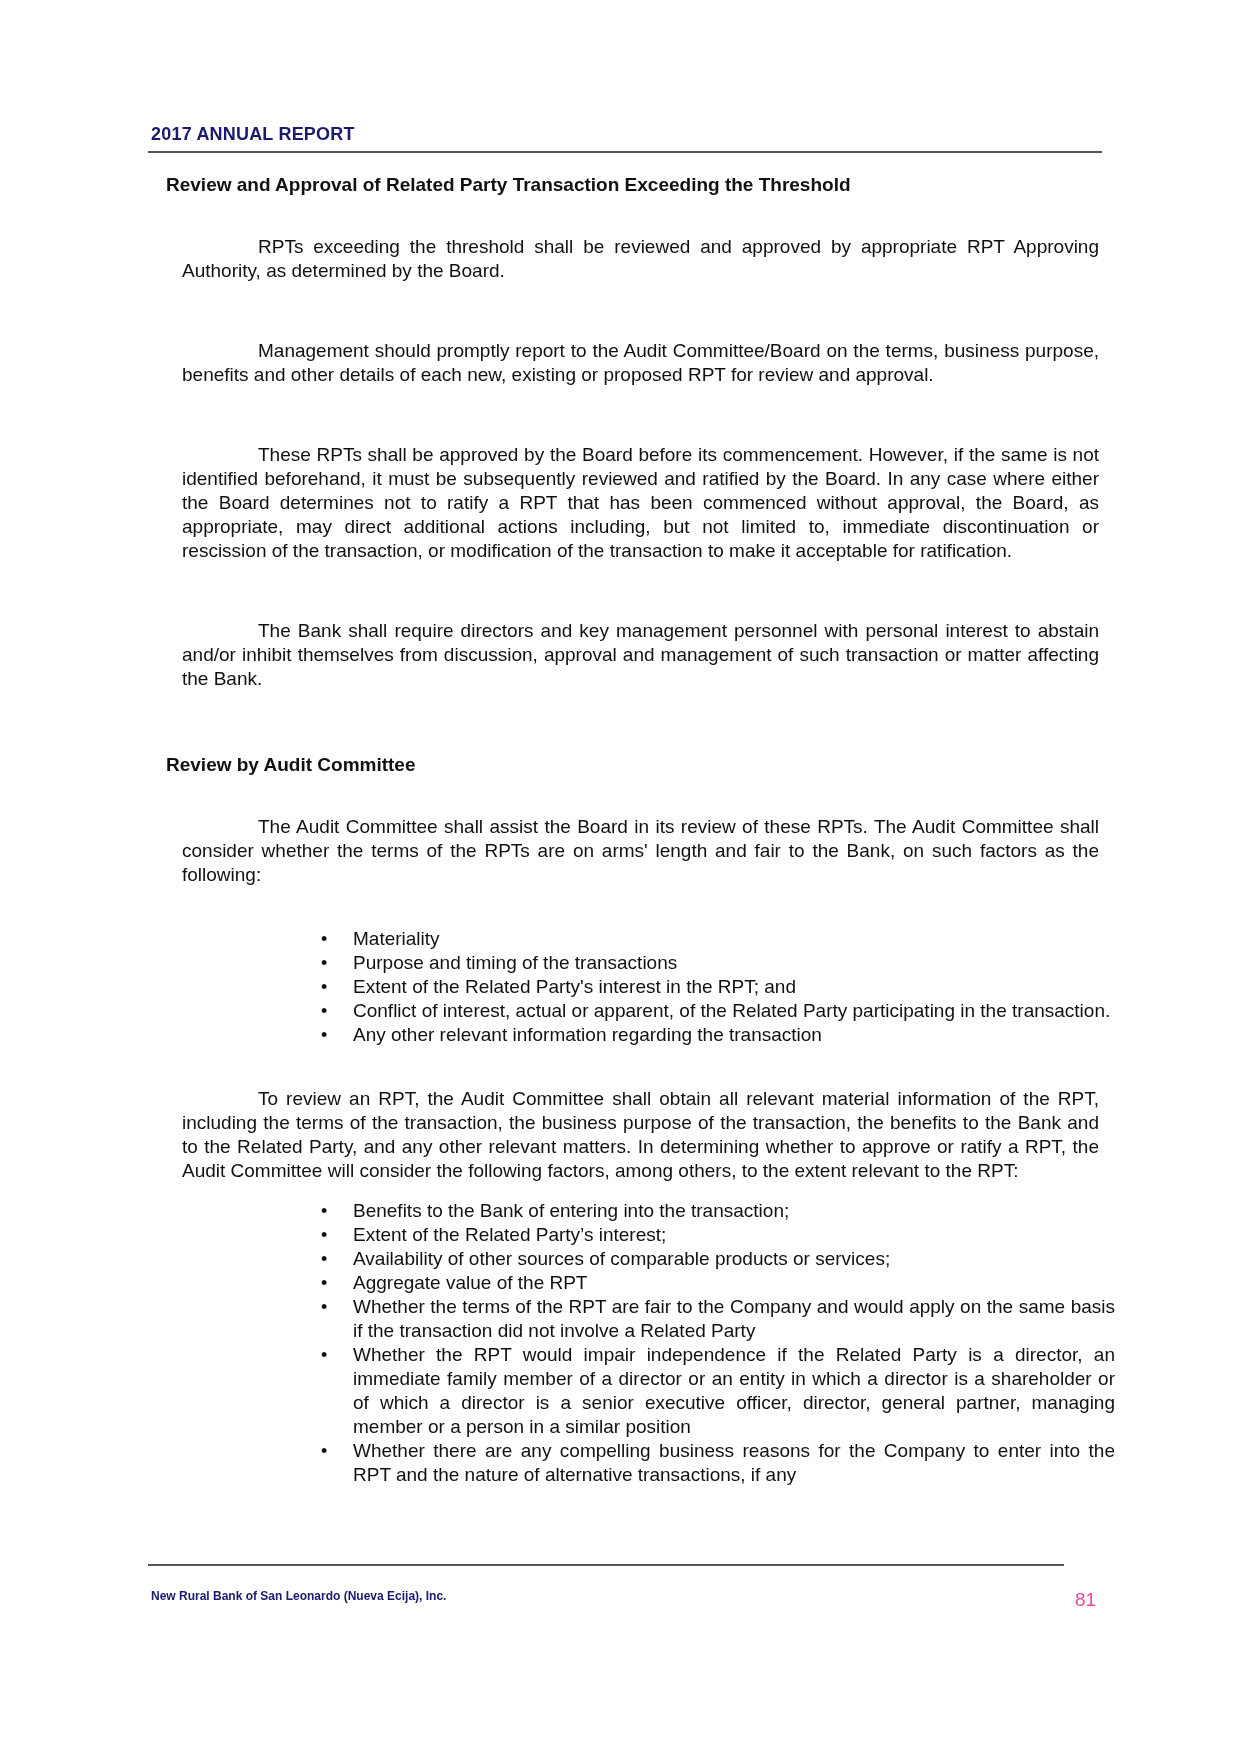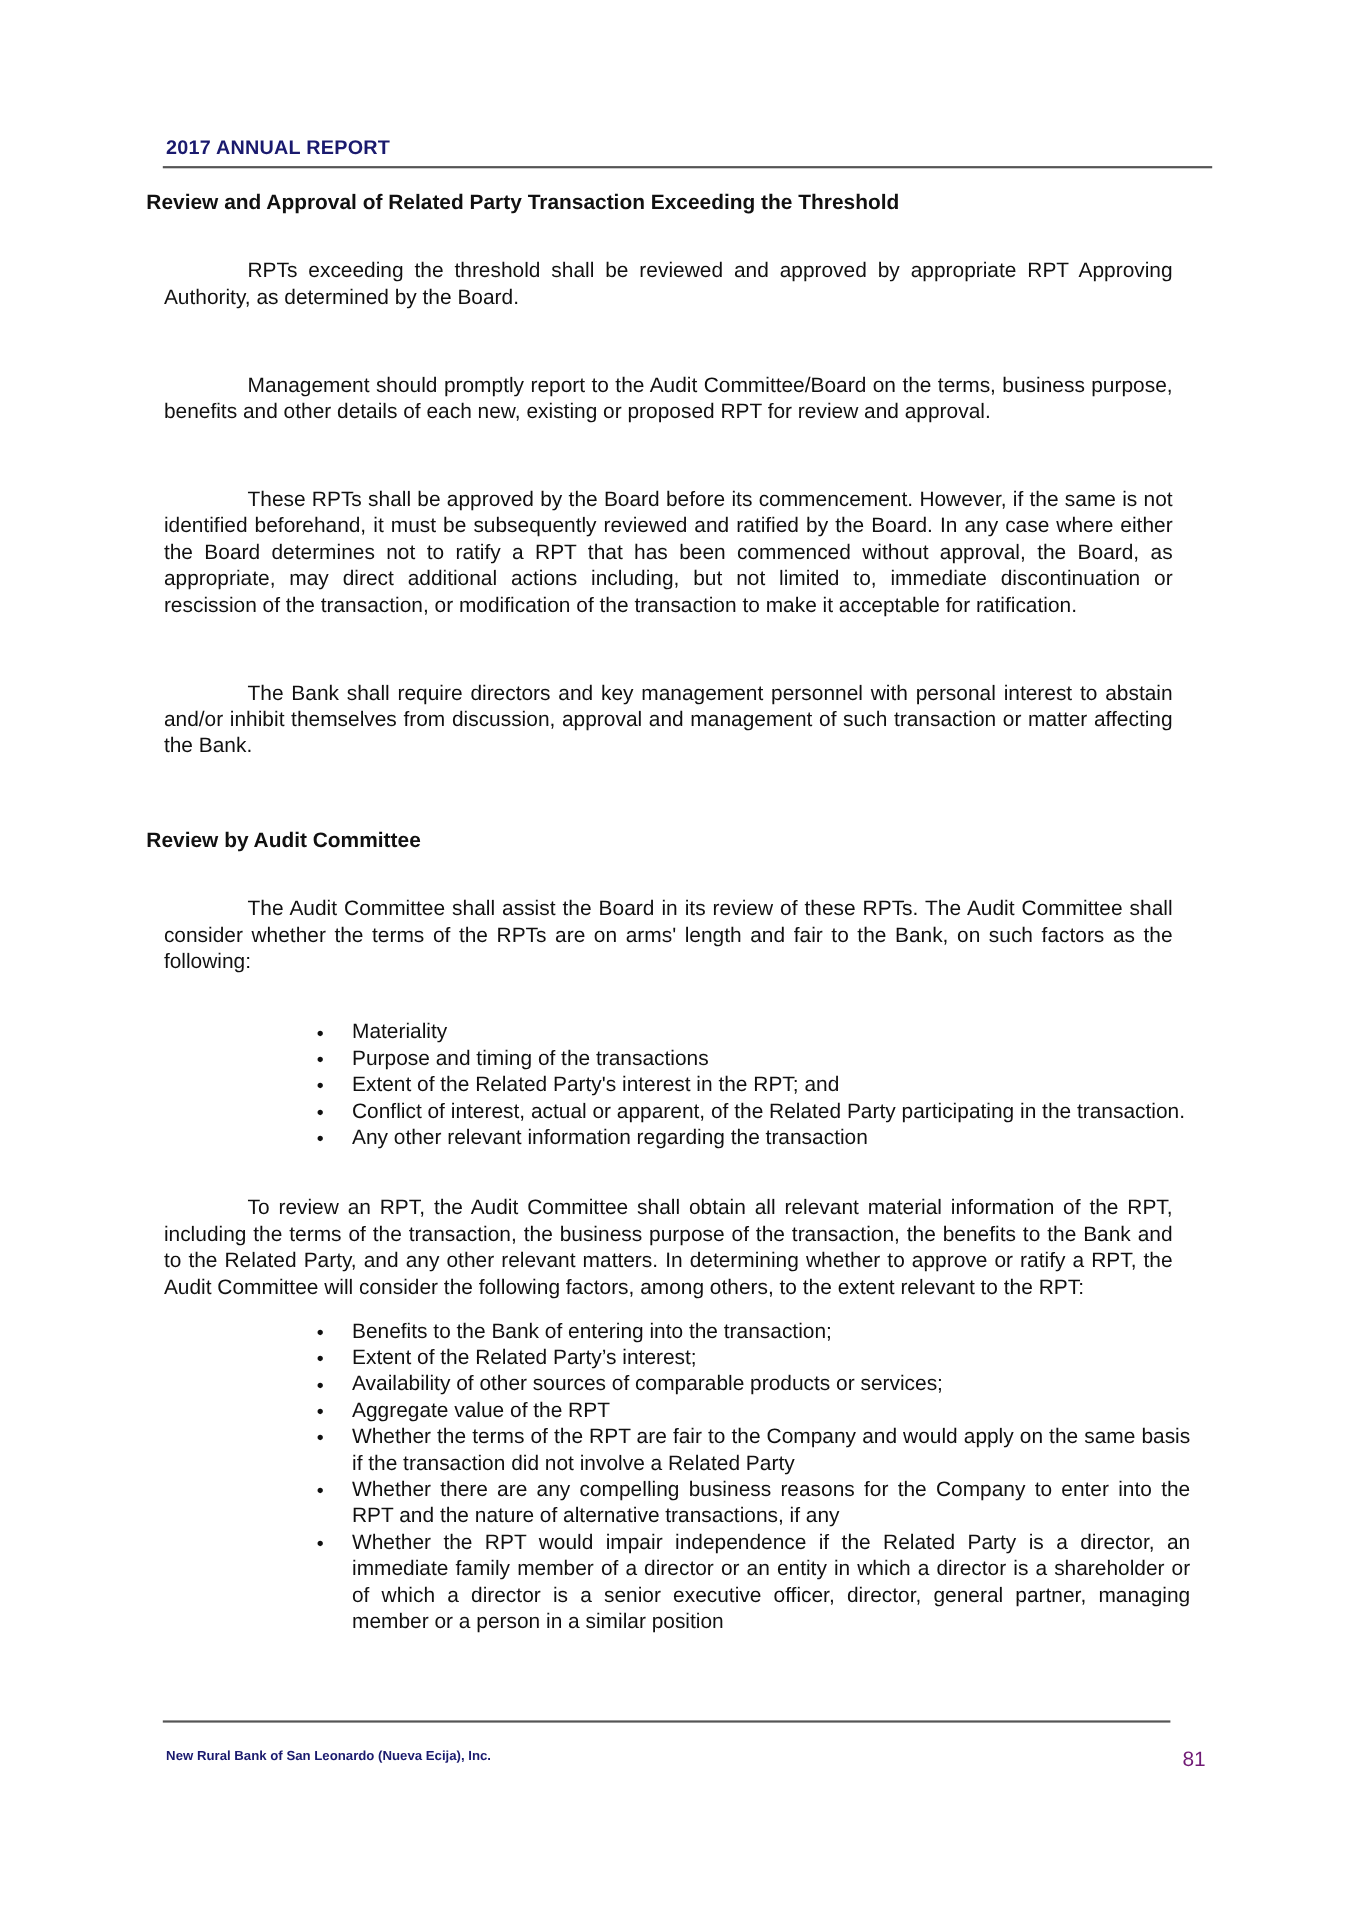--- a/index.html
+++ b/index.html
@@ -3,34 +3,34 @@
 <meta charset="utf-8">
 <style>
   html, body { margin: 0; padding: 0; background: #ffffff; }
   body { width: 1241px; height: 1755px; position: relative; overflow: hidden;
          font-family: "Liberation Sans", sans-serif; color: #111111; }
   .page { position: absolute; left: 0; top: 0; width: 1241px; height: 1755px; }
   .run-head { position: absolute; left: 151px; top: 124px; font-size: 18px; font-weight: bold;
               color: #1a1a6e; letter-spacing: 0.2px; }
   .head-rule { position: absolute; left: 148px; top: 151px; width: 954px; height: 0;
                border-top: 2px solid #555555; }
-  .content { position: absolute; left: 133px; top: 173px; width: 949px; font-size: 19px; line-height: 24px; }
+  .content { position: absolute; left: 166px; top: 173px; width: 949px; font-size: 19px; line-height: 24px; }
   h2 { font-size: 19px; font-weight: bold; margin: 0; line-height: 24px; }
   p { margin: 16px; text-align: justify; text-indent: 76px; }
   .gap-s { height: 22px; }
   .gap-m { height: 24px; }
   .gap-l { height: 46px; }
   ul { list-style: none; margin: 0; padding: 0 0 0 151px; }
   li { position: relative; text-align: justify; margin-left: 36px; }
   li::before { content: "\2022"; position: absolute; left: -32px; top: 0; font-size: 18px; }
   .foot-rule { position: absolute; left: 148px; top: 1564px; width: 916px; height: 0;
                border-top: 2px solid #555555; }
   .foot-name { position: absolute; left: 151px; top: 1589px; font-size: 12px; font-weight: bold;
                color: #1a1a6e; }
-  .foot-page { position: absolute; left: 1075px; top: 1589px; font-size: 19px; color: #701a75; }
+  .foot-page { position: absolute; left: 1075px; top: 1589px; font-size: 19px; color: #ec4899; }
 </style>
 </head>
 <body>
 
 <div class="page">
   <div class="run-head">2017 ANNUAL REPORT</div>
   <div class="head-rule"></div>
 
   <div class="content">
     <h2>Review and Approval of Related Party Transaction Exceeding the Threshold</h2>
@@ -56,21 +56,21 @@
       <li>Any other relevant information regarding the transaction</li>
     </ul>
     <div class="gap-m"></div>
     <p>To review an RPT, the Audit Committee shall obtain all relevant material information of the RPT, including the terms of the transaction, the business purpose of the transaction, the benefits to the Bank and to the Related Party, and any other relevant matters. In determining whether to approve or ratify a RPT, the Audit Committee will consider the following factors, among others, to the extent relevant to the RPT:</p>
     <ul>
       <li>Benefits to the Bank of entering into the transaction;</li>
       <li>Extent of the Related Party’s interest;</li>
       <li>Availability of other sources of comparable products or services;</li>
       <li>Aggregate value of the RPT</li>
       <li>Whether the terms of the RPT are fair to the Company and would apply on the same basis if the transaction did not involve a Related Party</li>
+      <li>Whether the RPT would impair independence if the Related Party is a director, an immediate family member of a director or an entity in which a director is a shareholder or of which a director is a senior executive officer, director, general partner, managing member or a person in a similar position</li>
       <li>Whether there are any compelling business reasons for the Company to enter into the RPT and the nature of alternative transactions, if any</li>
-      <li>Whether the RPT would impair independence if the Related Party is a director, an immediate family member of a director or an entity in which a director is a shareholder or of which a director is a senior executive officer, director, general partner, managing member or a person in a similar position</li>
     </ul>
   </div>
 
   <div class="foot-rule"></div>
   <div class="foot-name">New Rural Bank of San Leonardo (Nueva Ecija), Inc.</div>
   <div class="foot-page">81</div>
 </div>
 
 </body></html>

